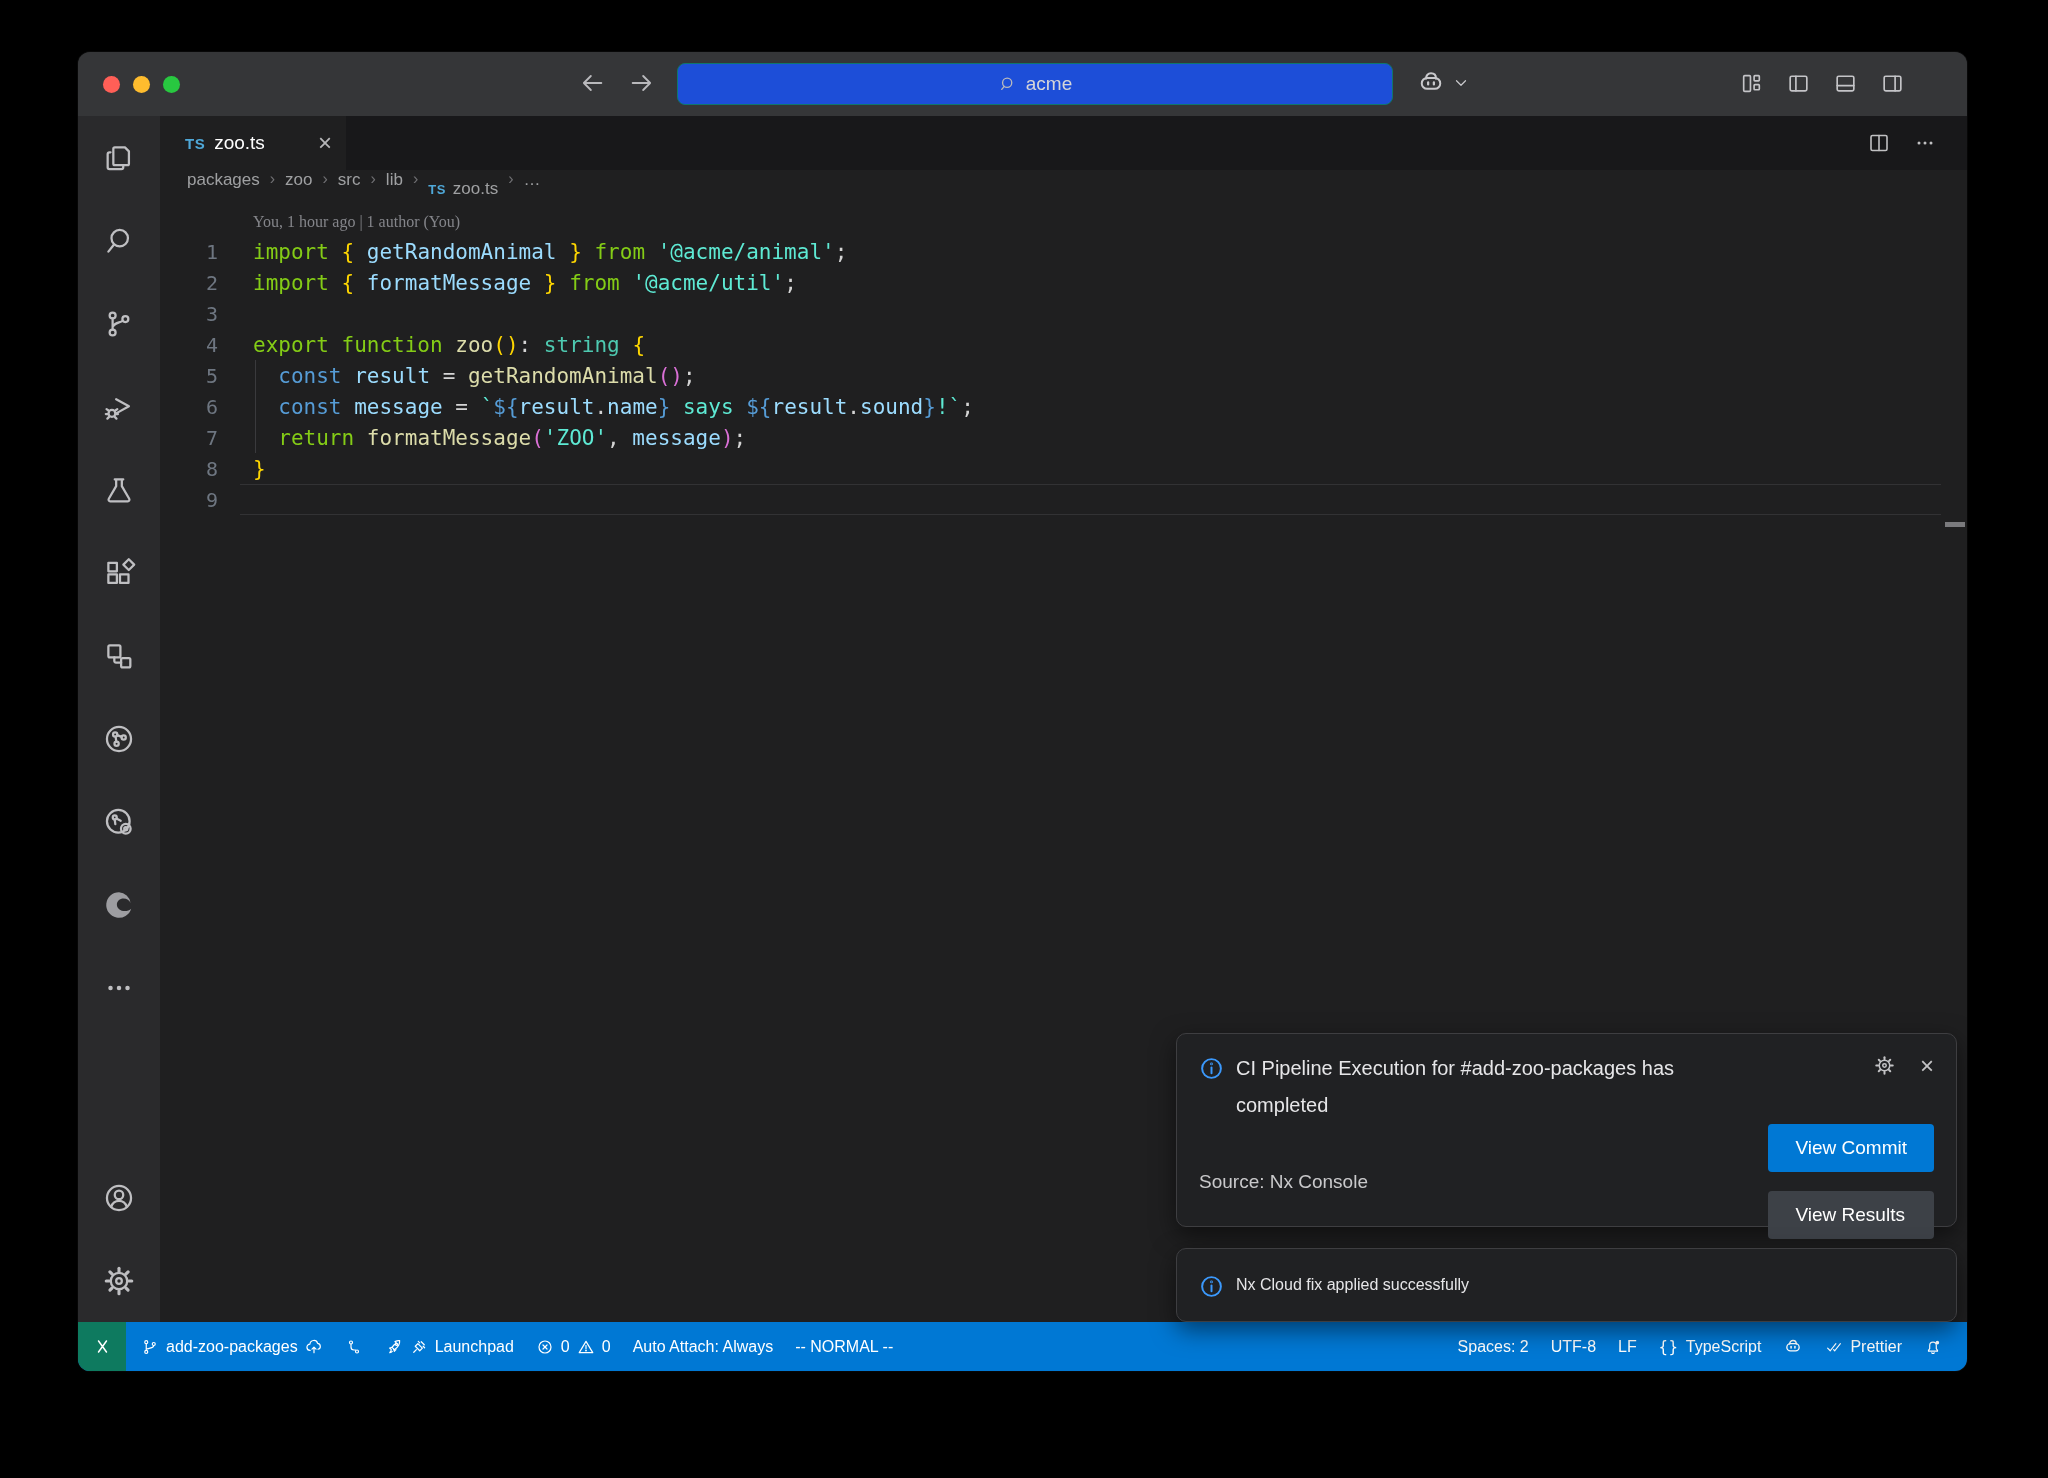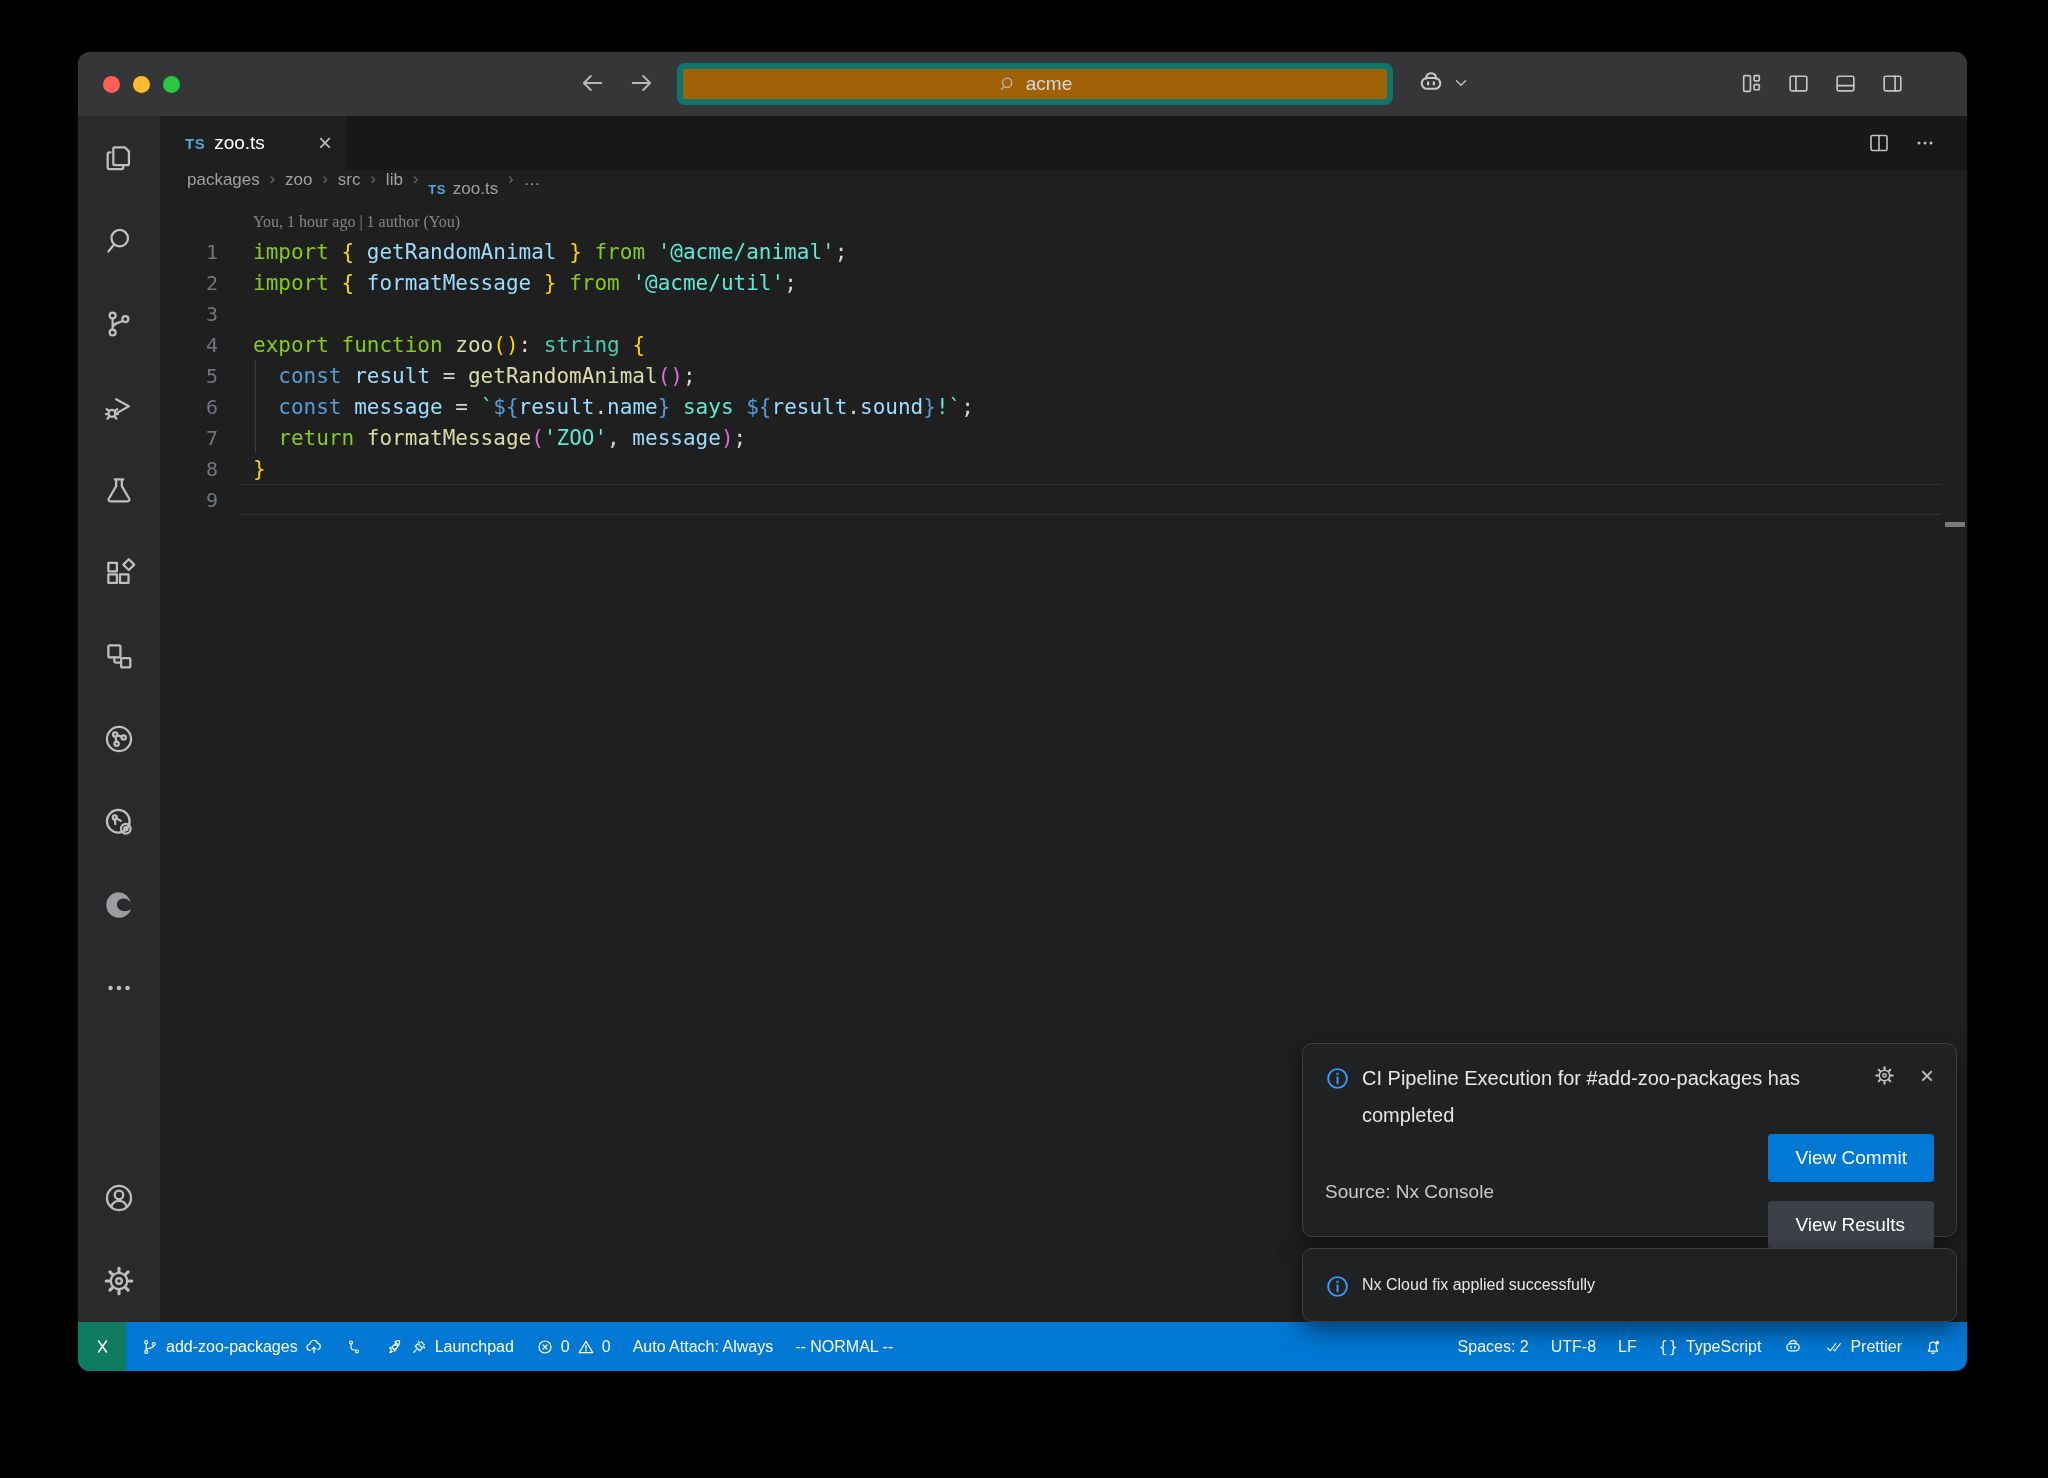--- a/index.html
+++ b/index.html
@@ -12,21 +12,21 @@
     box-shadow:0 30px 90px rgba(0,0,0,.65), 0 0 0 1px #0a0a0a;
     display:flex; flex-direction:column; }
 
   
   .titlebar { position:relative; height:64px; flex:0 0 auto; background:#353638; }
   .lights { position:absolute; left:25px; top:24px; display:flex; gap:13px; }
   .light { width:17px; height:17px; border-radius:50%; }
   .nav-arrows { position:absolute; left:500px; top:17px; display:flex; gap:22px; color:#b9b9bc; }
   .nav-arrows svg { width:28px; height:28px; }
   .searchbox { position:absolute; left:599px; top:11px; width:716px; height:42px;
-    background:#a16207; border:6px solid #0f766e; border-radius:8px;
+    background:#1d4ed8; border:1px solid #0f766e; border-radius:8px;
     display:flex; align-items:center; justify-content:center; gap:8px; color:#d6d6d8; font-size:19px; }
   .searchbox svg { width:20px; height:20px; color:#b9b9bc; }
   .copilot-group { position:absolute; left:1338px; top:16px; display:flex; align-items:center; gap:6px; color:#c9c9cc; }
   .copilot-group svg.cp { width:30px; height:30px; }
   .copilot-group svg.ch { width:18px; height:18px; }
   .layout-icons { position:absolute; right:62px; top:19px; display:flex; gap:22px; color:#c4c4c7; }
   .layout-icons svg { width:25px; height:25px; }
 
   
   .main { flex:1; display:flex; min-height:0; }
@@ -58,21 +58,21 @@
   .code { padding-left:35px; white-space:pre; }
   .line.current::after { content:""; position:absolute; left:80px; right:26px; top:0; bottom:0;
     border-top:1px solid #323234; border-bottom:1px solid #323234; pointer-events:none; }
   .line .guide { position:absolute; left:95px; top:0; bottom:0; width:1px; background:#3a3a3d; }
   .tok-kw{color:#84cc16} .tok-kb{color:#569CD6} .tok-vr{color:#9CDCFE} .tok-fn{color:#DCDCAA}
   .tok-ty{color:#4EC9B0} .tok-st{color:#5eead4} .tok-fg{color:#D4D4D4} .tok-b1{color:#FFD700}
   .tok-b2{color:#DA70D6} .tok-tp{color:#569CD6}
   .ruler-mark { position:absolute; right:2px; top:314px; width:20px; height:5px; background:#7a7a7d; }
 
   
-  .notifications { position:absolute; right:10px; bottom:49px; width:655px; display:flex; flex-direction:column; gap:11px; }
+  .notifications { position:absolute; right:10px; bottom:49px; width:781px; display:flex; flex-direction:column; gap:21px; }
   .toast { background:#202123; border:1px solid #3e3e41; border-radius:10px; box-shadow:0 8px 24px rgba(0,0,0,.5); }
   .toast-1 { height:194px; padding:20px 22px 18px 22px; display:flex; flex-direction:column; }
   .toast-head { display:flex; align-items:flex-start; gap:12px; }
   .info-ic { width:25px; height:25px; flex:0 0 auto; margin-top:2px; }
   .toast-title { width:520px; color:#e6e6e8; font-size:20px; line-height:37px; margin-top:-4px; }
   .toast-tools { margin-left:auto; display:flex; gap:24px; color:#c3c3c5; }
   .toast-tools svg { width:23px; height:23px; }
   .toast-tools .x { font-size:24px; line-height:23px; }
   .toast-foot { margin-top:auto; display:flex; align-items:center; }
   .toast-src { color:#c9c9cb; font-size:19px; }

